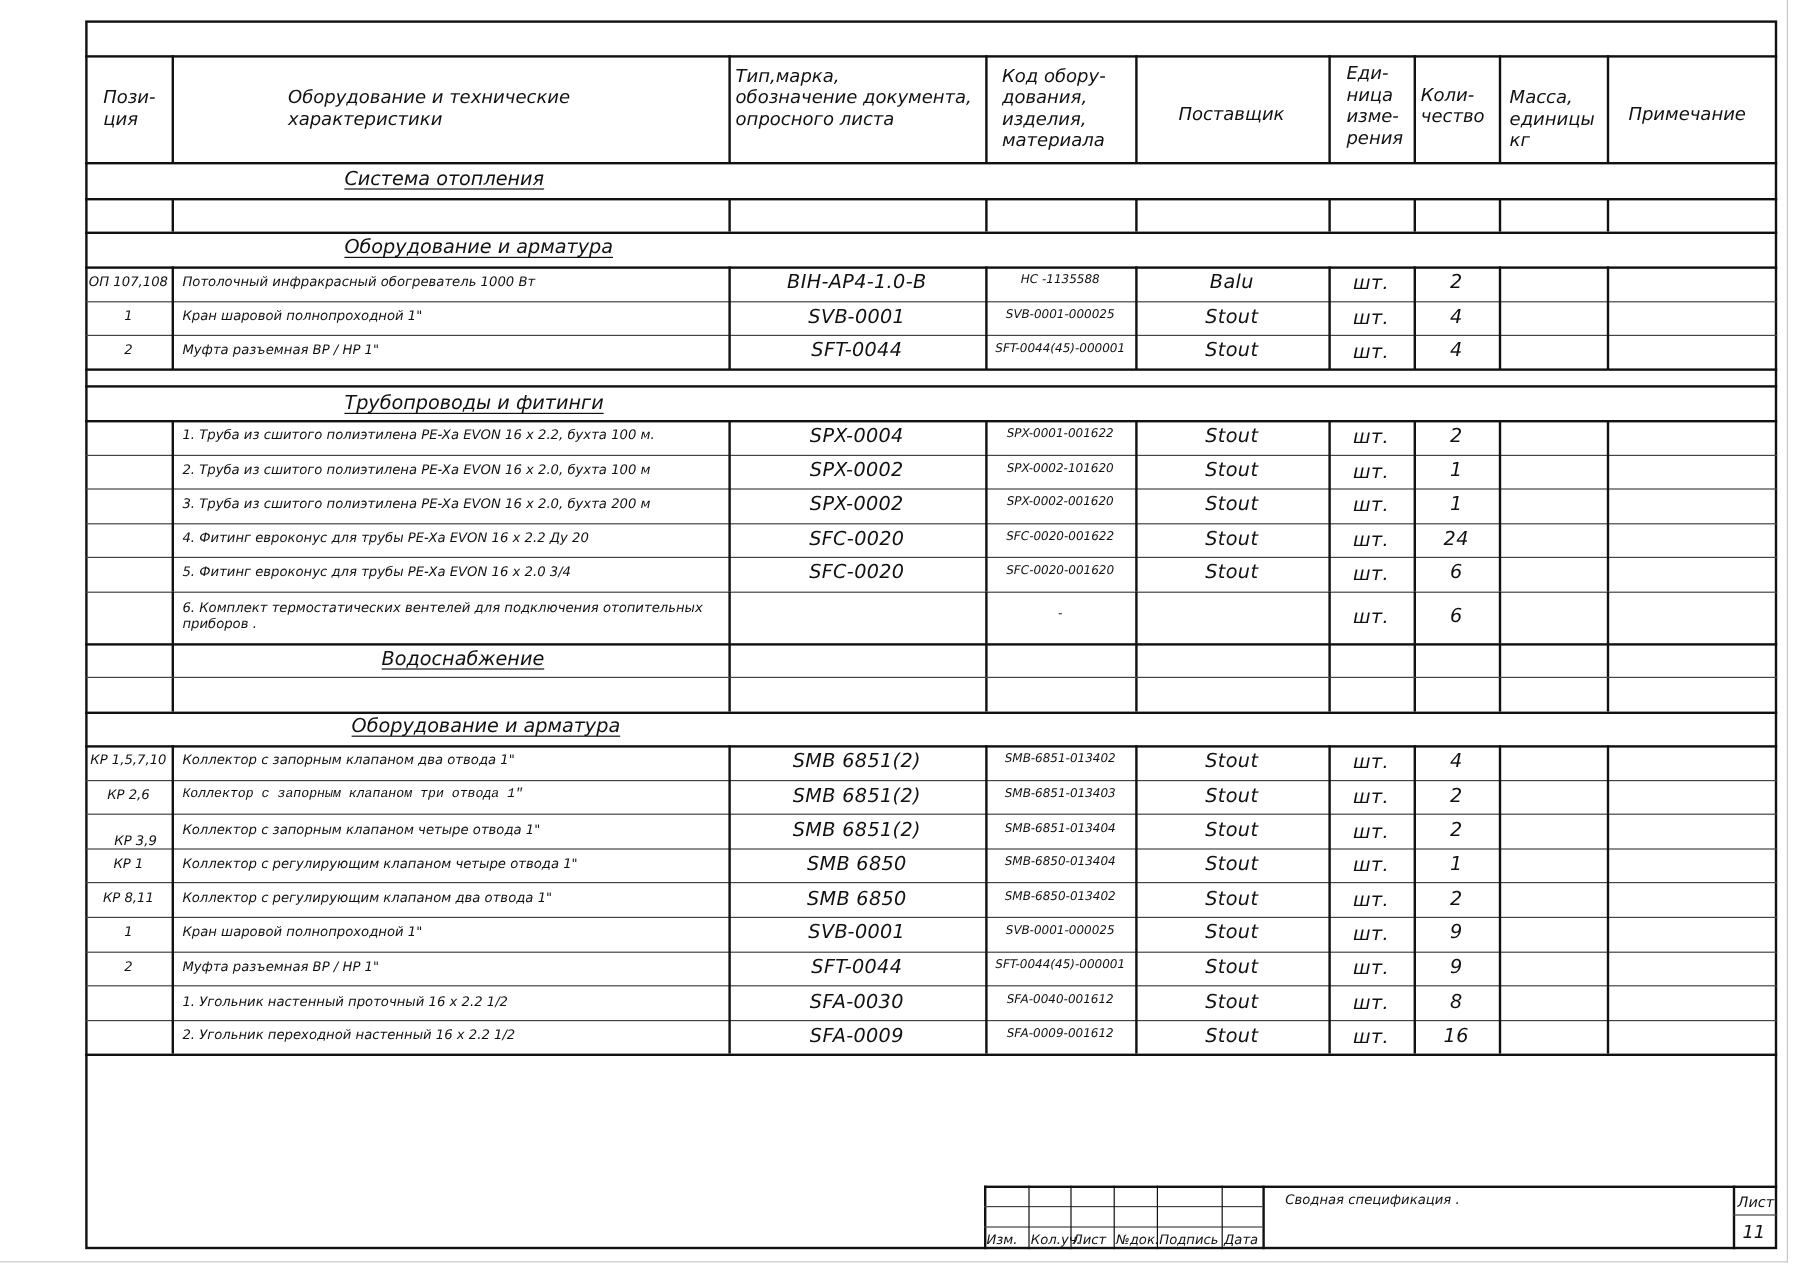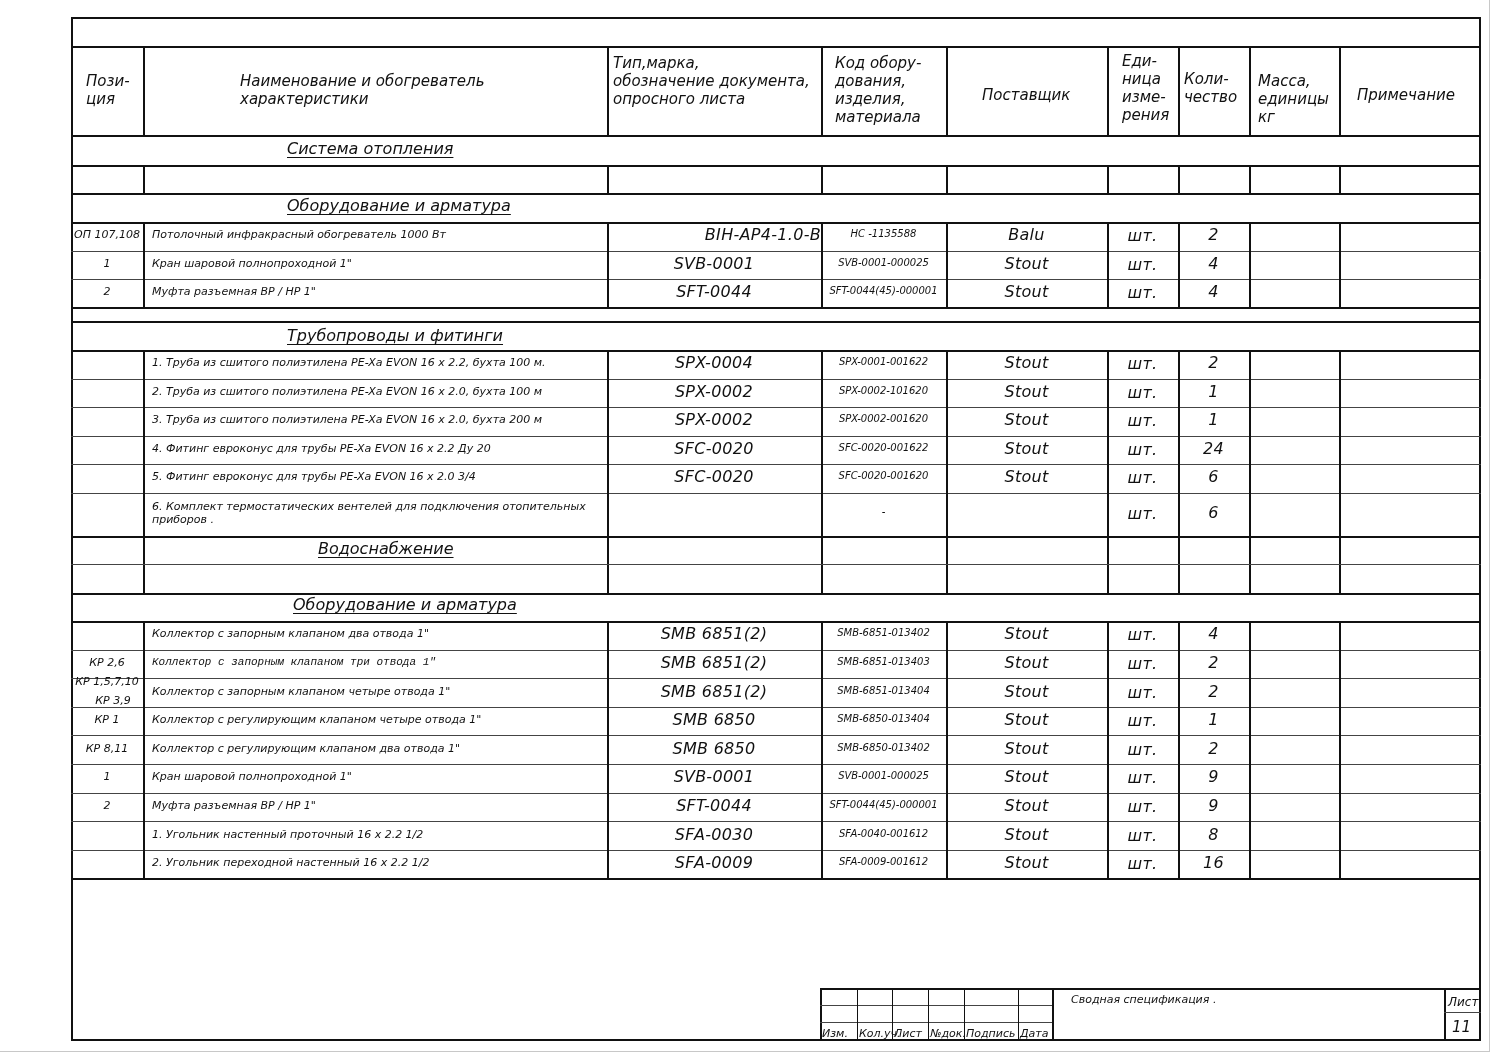--- a/index.html
+++ b/index.html
@@ -25,21 +25,21 @@
 <body>
 
 <div class="page-edge"></div>
 <div class="frame"></div>
 
 <div>
   <div class="hl" style="left:71px;top:46px;width:1410px;"></div>
   <div class="hl" style="left:71px;top:135px;width:1410px;"></div>
   <div class="txt hdr" style="left:86px;top:72px;width:50px;white-space:pre-line;">Пози-
 ция</div>
-  <div class="txt hdr" style="left:240px;top:72px;width:300px;white-space:pre-line;">Наименование и обогреватель
+  <div class="txt hdr" style="left:240px;top:72px;width:300px;white-space:pre-line;">Оборудование и технические
 характеристики</div>
   <div class="txt hdr" style="left:613px;top:54px;width:210px;white-space:pre-line;">Тип,марка,
 обозначение документа,
 опросного листа</div>
   <div class="txt hdr" style="left:835px;top:54px;width:110px;white-space:pre-line;">Код обору-
 дования,
 изделия,
 материала</div>
   <div class="txt hdr" style="left:982px;top:86px;">Поставщик</div>
   <div class="txt hdr" style="left:1122px;top:52px;width:60px;white-space:pre-line;">Еди-
@@ -142,21 +142,21 @@
 <div class="txt sect" style="left:287px;top:139px;">Система отопления</div>
 <div class="txt sect" style="left:287px;top:196px;">Оборудование и арматура</div>
 <div class="txt sect" style="left:287px;top:326px;">Трубопроводы и фитинги</div>
 <div class="txt sect" style="left:318px;top:539px;">Водоснабжение</div>
 <div class="txt sect" style="left:293px;top:595px;">Оборудование и арматура</div>
 
 <div id="rows">
     <div>
       <div class="txt row-text cell-c" style="left: 71px; top: 228.25px; width: 72px; white-space: pre-line;">ОП 107,108</div>
       <div class="txt row-text" style="left: 152px; top: 228.25px; white-space: pre-line;">Потолочный инфракрасный обогреватель  1000  Вт</div>
-      <div class="txt row-big cell-c" style="left: 607px; top: 225.25px; width: 214px; white-space: pre-line; text-align: right;">BIH-AP4-1.0-B</div>
+      <div class="txt row-big cell-c" style="left: 607px; top: 225.25px; width: 214px; white-space: pre-line;">BIH-AP4-1.0-B</div>
       <div class="txt row-code cell-c" style="left: 821px; top: 228.25px; width: 125px; white-space: pre-line;">HC -1135588</div>
       <div class="txt row-big cell-c" style="left: 946px; top: 225.25px; width: 161px; white-space: pre-line;">Balu</div>
       <div class="txt row-big cell-c" style="left: 1107px; top: 226.25px; width: 71px; white-space: pre-line;">шт.</div>
       <div class="txt row-big cell-c" style="left: 1178px; top: 225.25px; width: 71px; white-space: pre-line;">2</div>
     </div>
     <div>
       <div class="txt row-text cell-c" style="left: 71px; top: 256.75px; width: 72px; white-space: pre-line;">1</div>
       <div class="txt row-text" style="left: 152px; top: 256.75px; white-space: pre-line;">Кран шаровой полнопроходной  1"</div>
       <div class="txt row-big cell-c" style="left: 607px; top: 253.75px; width: 214px; white-space: pre-line;">SVB-0001</div>
       <div class="txt row-code cell-c" style="left: 821px; top: 256.75px; width: 125px; white-space: pre-line;">SVB-0001-000025</div>
@@ -219,21 +219,21 @@
       <div class="txt row-big cell-c" style="left: 1178px; top: 467.25px; width: 71px; white-space: pre-line;">6</div>
     </div>
     <div>
       <div class="txt row-text" style="left: 152px; top: 499.5px; width: 460px; white-space: pre-line;">6.  Комплект термостатических вентелей для подключения отопительных
 приборов .</div>
       <div class="txt row-code cell-c" style="left: 821px; top: 506px; width: 125px; white-space: pre-line;">-</div>
       <div class="txt row-big cell-c" style="left: 1107px; top: 504px; width: 71px; white-space: pre-line;">шт.</div>
       <div class="txt row-big cell-c" style="left: 1178px; top: 503px; width: 71px; white-space: pre-line;">6</div>
     </div>
     <div>
-      <div class="txt row-text cell-c" style="left: 71px; top: 627.3px; width: 72px; white-space: pre-line; margin-top: 48px;">КР 1,5,7,10</div>
+      <div class="txt row-text cell-c" style="left: 71px; top: 627.3px; width: 72px; white-space: pre-line;">КР 1,5,7,10</div>
       <div class="txt row-text" style="left: 152px; top: 627.3px; white-space: pre-line;">Коллектор с запорным клапаном два отвода  1"</div>
       <div class="txt row-big cell-c" style="left: 607px; top: 624.3px; width: 214px; white-space: pre-line;">SMB 6851(2)</div>
       <div class="txt row-code cell-c" style="left: 821px; top: 627.3px; width: 125px; white-space: pre-line;">SMB-6851-013402</div>
       <div class="txt row-big cell-c" style="left: 946px; top: 624.3px; width: 161px; white-space: pre-line;">Stout</div>
       <div class="txt row-big cell-c" style="left: 1107px; top: 625.3px; width: 71px; white-space: pre-line;">шт.</div>
       <div class="txt row-big cell-c" style="left: 1178px; top: 624.3px; width: 71px; white-space: pre-line;">4</div>
     </div>
     <div>
       <div class="txt row-text cell-c" style="left: 71px; top: 655.9px; width: 72px; white-space: pre-line;">КР 2,6</div>
       <div class="txt row-text" style="left: 152px; top: 655.9px; white-space: pre-line; font-family: Liberation Mono, monospace;">Коллектор с запорным клапаном три отвода  1"</div>

